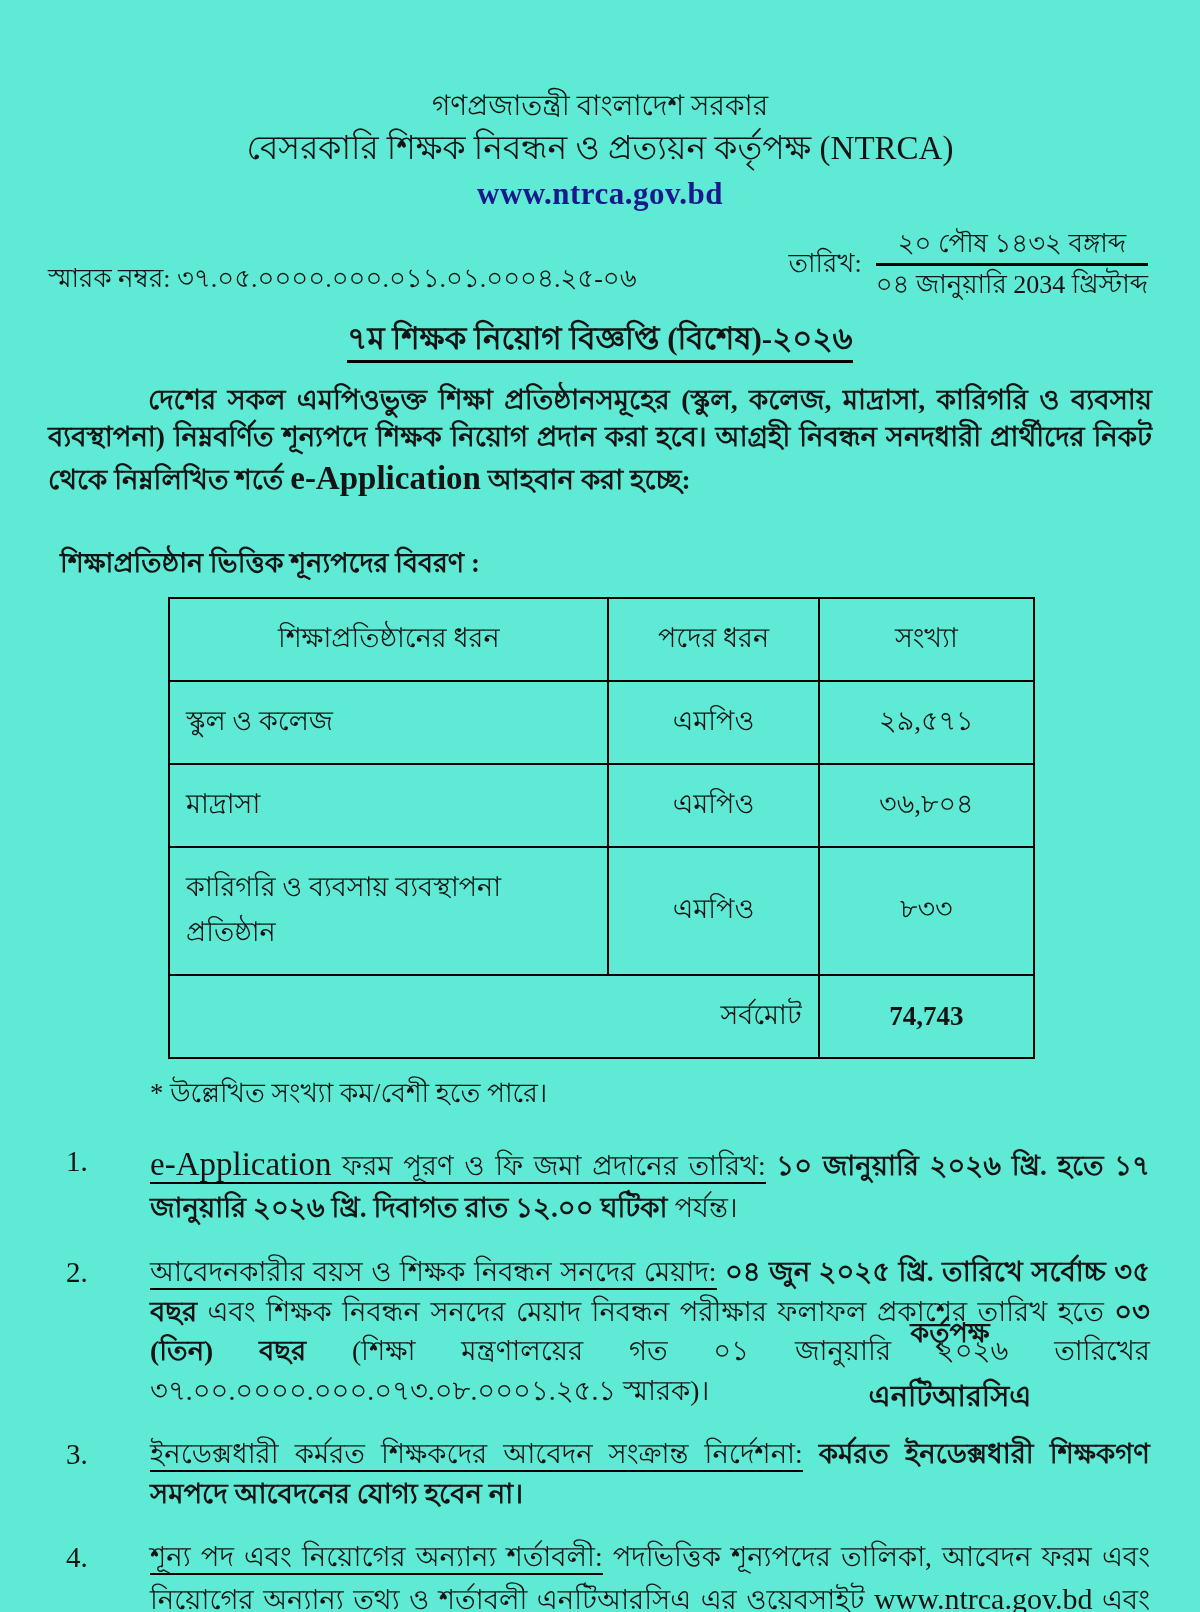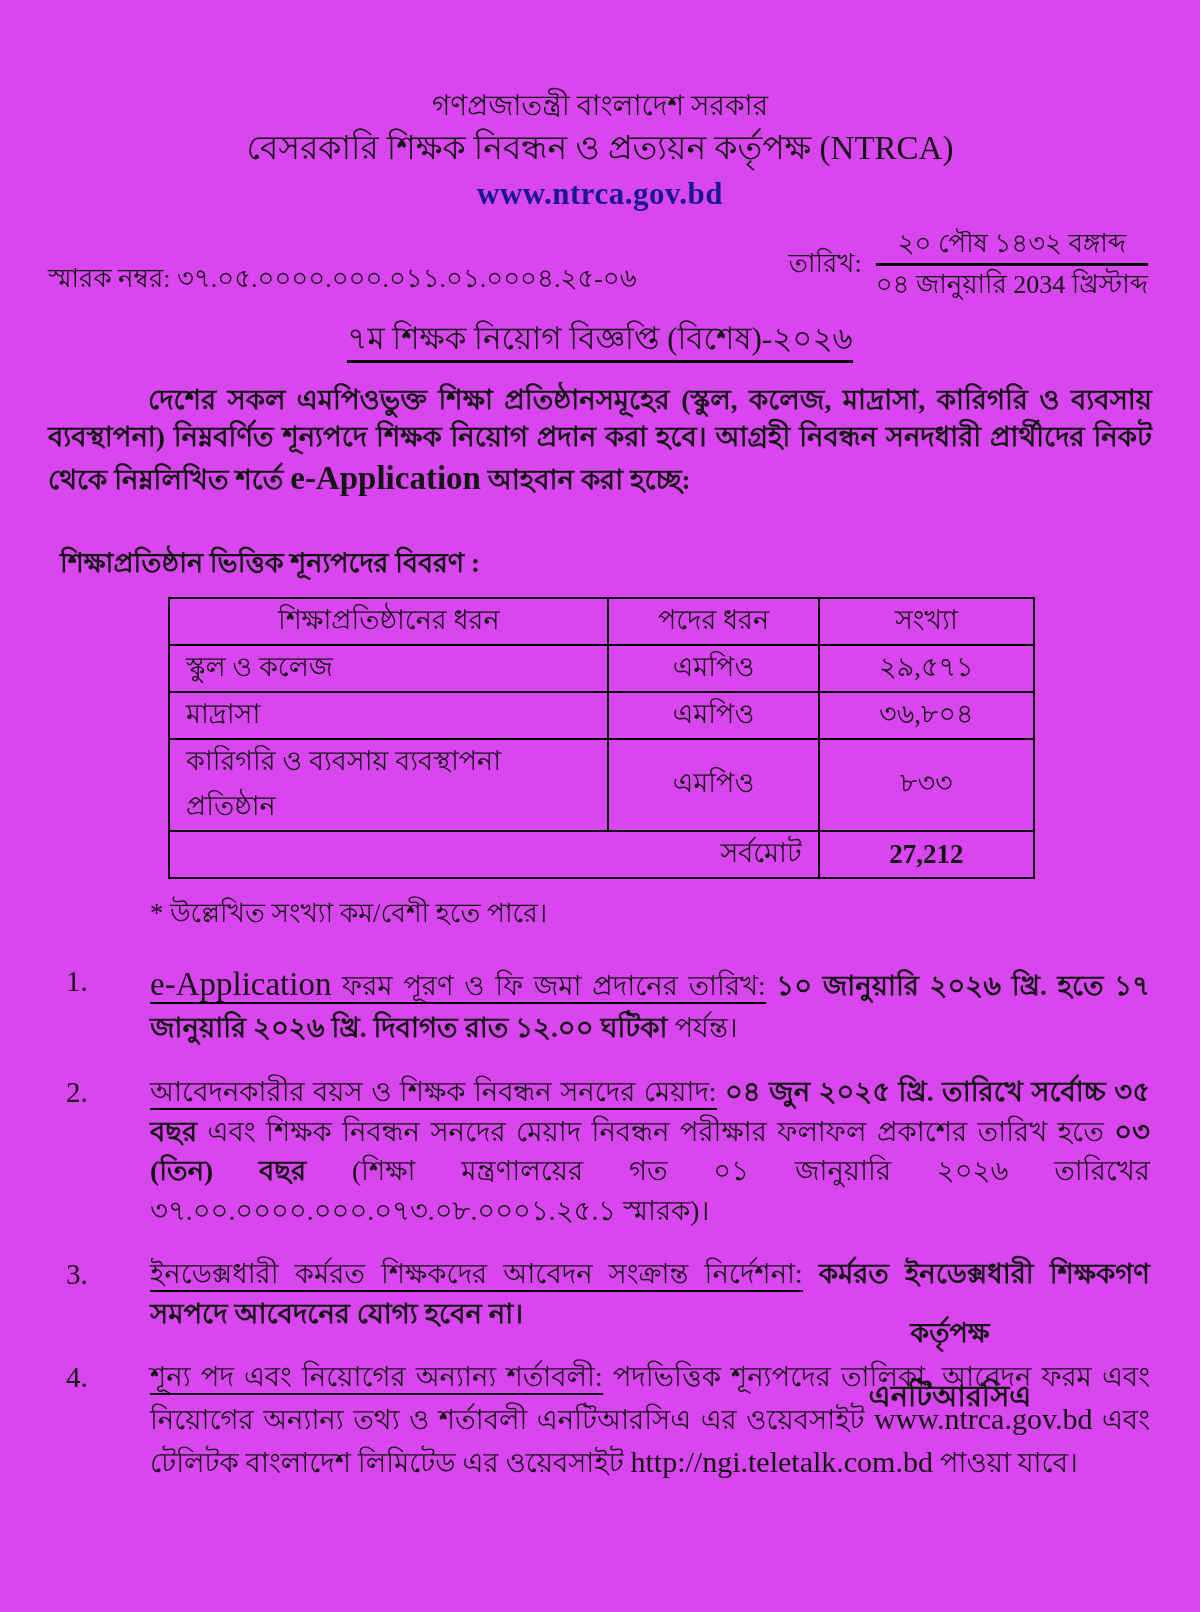--- a/index.html
+++ b/index.html
@@ -1,50 +1,50 @@
 <!DOCTYPE html>
 <html lang="bn"><head>
 <meta charset="utf-8">
 <style>
   html,body { margin:0; padding:0; background:#ffffff; }
   .page {
     position:relative;
     width:1200px; height:1612px;
     margin:0 auto;
-    background:#d946ef;
+    background:#5eead4;
     color:#141414;
     font-family:"Liberation Serif", serif;
     overflow:hidden;
   }
   
   .doc-header { text-align:center; padding-top:88px; }
   .gov-name  { font-size:28px; line-height:1.25; }
   .auth-name { font-size:33px; line-height:1.3; margin-top:4px; }
   .site-link { font-size:31px; font-weight:bold; margin-top:6px; letter-spacing:0.5px; }
   
   .memo-row { display:flex; justify-content:space-between; align-items:flex-end; margin:16px 52px 0 48px; }
   .memo-left { font-size:26px; white-space:nowrap; }
   .memo-right { display:flex; align-items:center; gap:14px; font-size:26px; }
   .date-frac { text-align:center; line-height:1.25; }
   .date-frac .frac-top { border-bottom:3px solid #000; padding:0 8px 3px 8px; }
   .date-frac .frac-bottom { padding-top:3px; }
   
-  .notice-title { text-align:center; margin-top:12px; font-size:31px; font-weight:normal; }
+  .notice-title { text-align:center; margin-top:12px; font-size:31px; font-weight:bold; }
   .notice-title .u-title { border-bottom:3px solid #000; padding-bottom:4px; }
   
   .intro {
     margin:16px 48px 0 48px;
     font-size:27.5px; line-height:1.34;
     text-align:justify; text-indent:100px;font-weight:bold;
   }
   .latin-lg { font-size:33px; }
   
   .tbl-heading { margin:42px 0 0 60px; font-size:27px; font-weight:bold; }
   table.vac { border-collapse:collapse; margin:10px 0 0 168px; width:867px; font-size:27px; }
-  table.vac th, table.vac td { border:2.5px solid #000; padding:0 16px; height:42px; }
+  table.vac th, table.vac td { border:2.5px solid #000; padding:18px 16px; height:42px; }
   table.vac th { font-weight:normal; text-align:center; }
   td.c-inst { text-align:left; width:410px; }
   td.c-type { text-align:center; width:178px; }
   td.c-num  { text-align:center; width:183px;border-radius:26px; }
   td.c-total-label { text-align:right; }
   .bold { font-weight:bold; }
   .note { margin:14px 0 0 150px; font-size:26.5px; }
   
   .items { margin:22px 50px 0 66px; }
   .item { display:flex; margin-top:24px; }
@@ -109,21 +109,21 @@
         <td class="c-type">এমপিও</td>
         <td class="c-num">৩৬,৮০৪</td>
       </tr>
       <tr>
         <td class="c-inst">কারিগরি ও ব্যবসায় ব্যবস্থাপনা প্রতিষ্ঠান</td>
         <td class="c-type">এমপিও</td>
         <td class="c-num">৮৩৩</td>
       </tr>
       <tr>
         <td class="c-total-label" colspan="2">সর্বমোট</td>
-        <td class="c-num bold">27,212</td>
+        <td class="c-num bold">74,743</td>
       </tr>
     </tbody>
   </table>
   <div class="note">* উল্লেখিত সংখ্যা কম/বেশী হতে পারে।</div>
 
   <div class="items">
 
     <div class="item">
       <div class="item-num">1.</div>
       <div class="item-body"><span class="u"><span class="latin-lg">e-Application</span><span> ফরম পূরণ ও ফি জমা প্রদানের তারিখ:</span></span><span class="b"> ১০ জানুয়ারি ২০২৬ খ্রি. হতে ১৭ জানুয়ারি ২০২৬ খ্রি. দিবাগত রাত ১২.০০ ঘটিকা</span><span> পর্যন্ত।</span></div>

